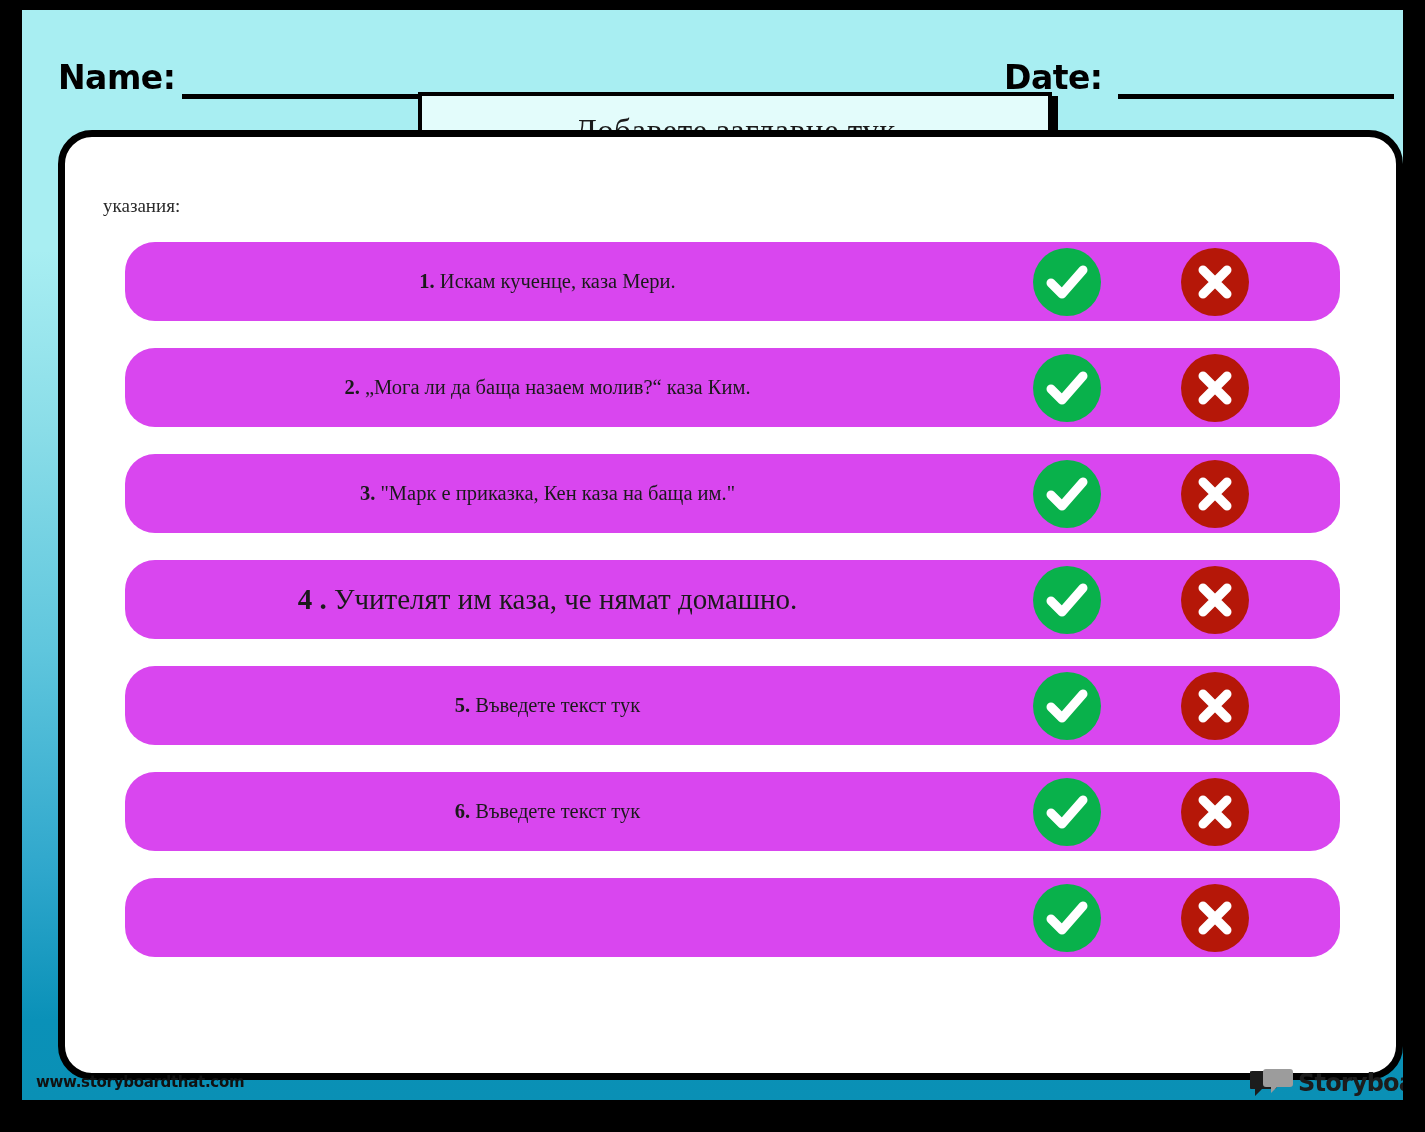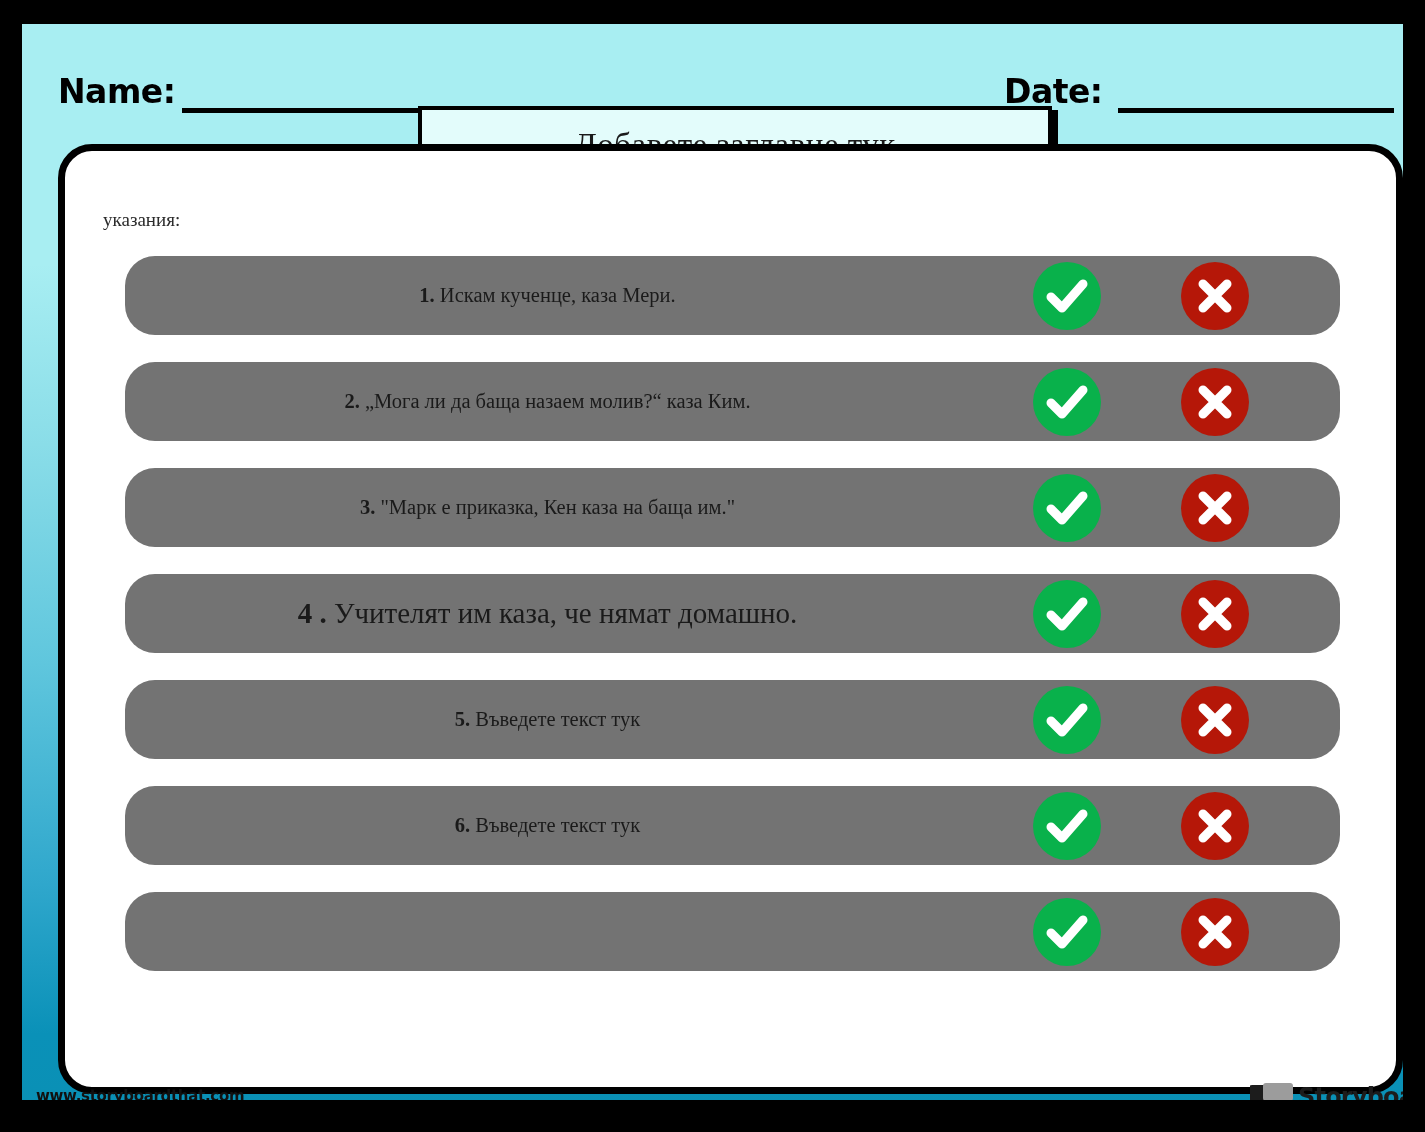--- a/index.html
+++ b/index.html
@@ -19,21 +19,21 @@
     left: 0; top: 0;
     width: 1425px;
     height: 1132px;
     background: #000;
   }
 
   
   .sheet {
     position: absolute;
     left: 22px;
-    top: 24px;
+    top: 10px;
     width: 1381px;
     height: 1090px;
     background: linear-gradient(180deg,
         #a8eef2 0px,
         #a8eef2 240px,
         #8adde8 420px,
         #5fc6dd 640px,
         #2fa7cc 860px,
         #0a91b8 1010px,
         #0a90b5 1090px);
@@ -122,21 +122,21 @@
     position: absolute;
     left: 60px;
     top: 105px;
     width: 1215px;
   }
 
   .row {
     position: relative;
     height: 79px;
     margin-bottom: 27px;
-    background: #737373;
+    background: #d946ef;
     border-radius: 30px;
     display: flex;
     align-items: center;
   }
 
   .sentence {
     position: absolute;
     left: 0;
     width: 845px;
     text-align: center;

